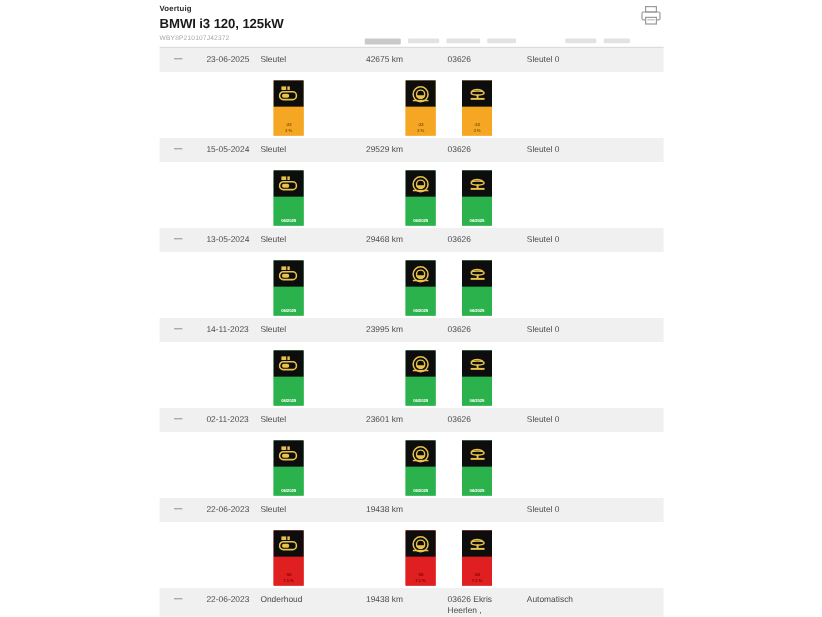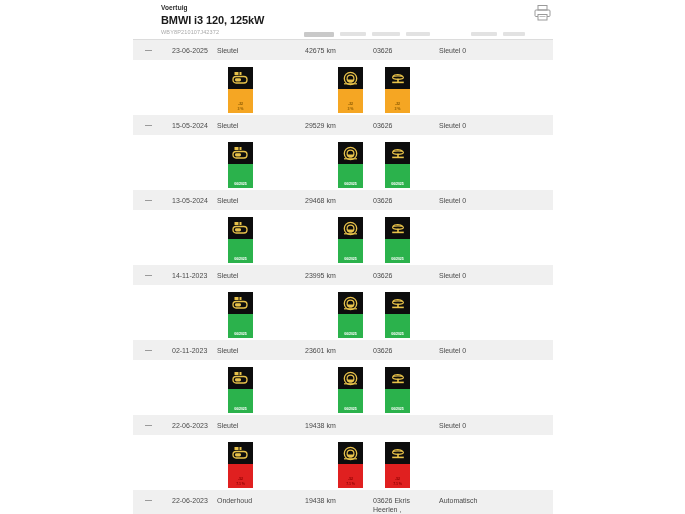--- a/index.html
+++ b/index.html
@@ -23,21 +23,20 @@
     background: #ffffff;
   }
 
   
   .header {
     position: absolute;
     left: 133px;
     top: 0px;
     width: 430px;
     height: 34px;
-    margin-left: 28px;
   }
   .header-kicker {
     font-size: 6.5px;
     font-weight: bold;
     color: #2b2b2b;
     letter-spacing: .1px;
     line-height: 9px;
     padding-top: 3px;
   }
   .header-title {

